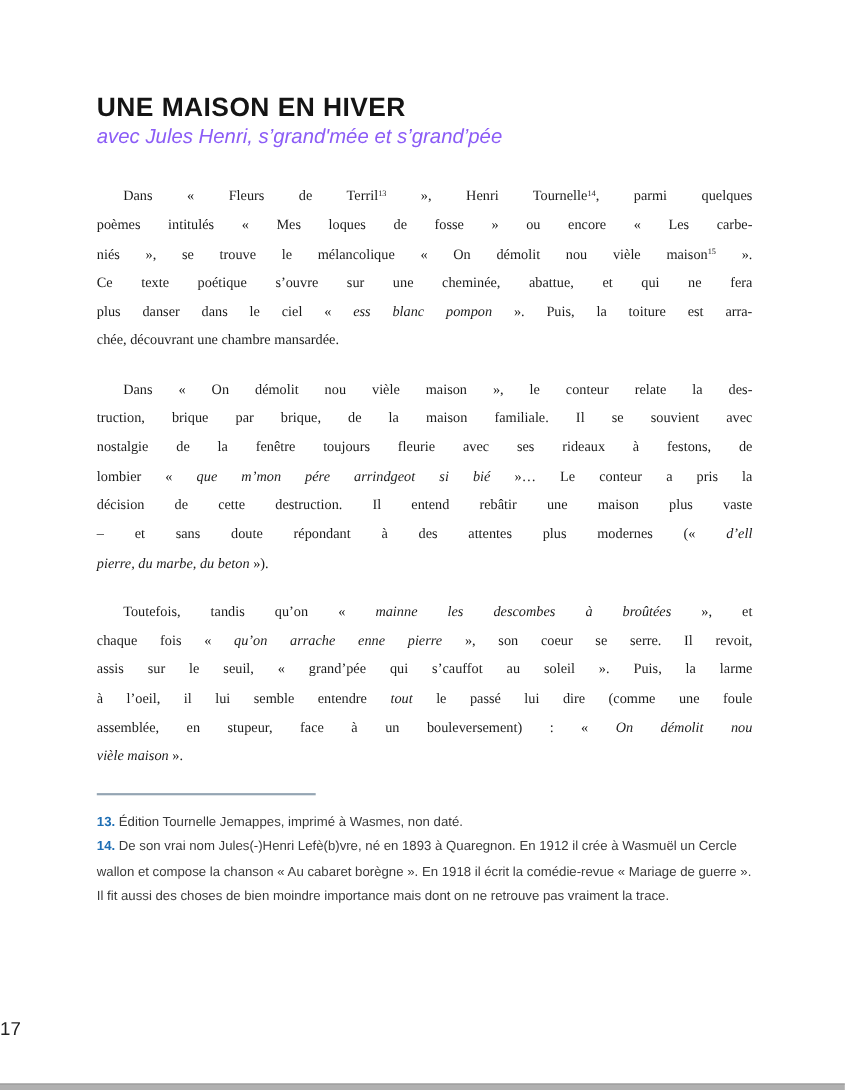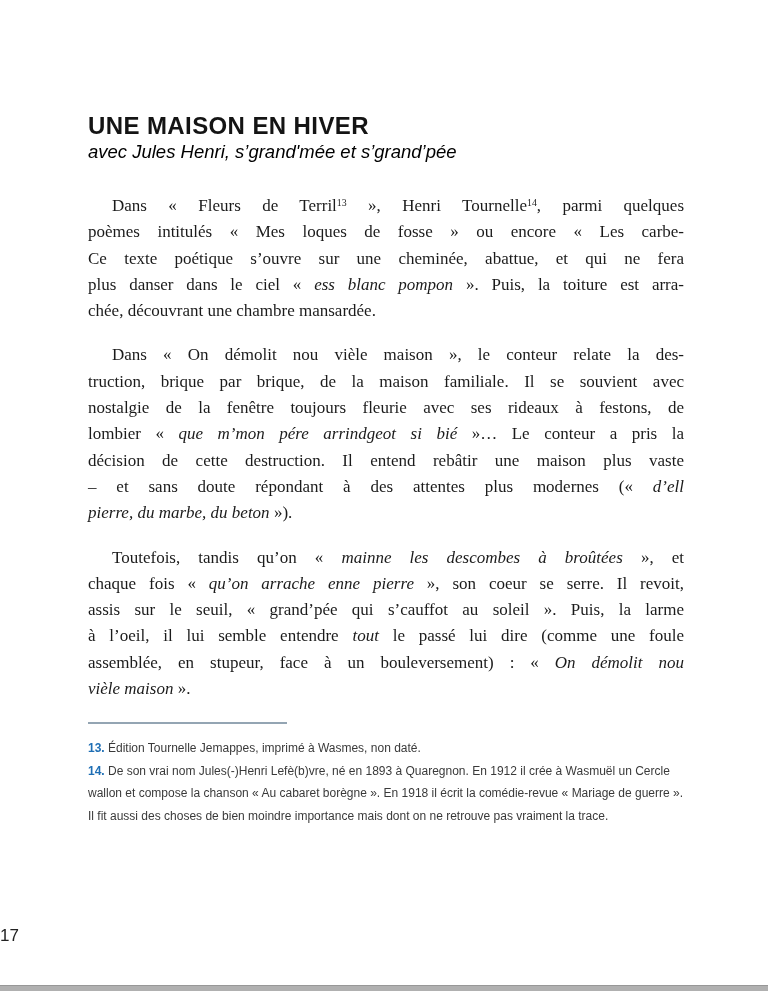--- a/index.html
+++ b/index.html
@@ -8,40 +8,39 @@
     background: #ffffff;
     position: relative;
     overflow: hidden;
     font-family: "Liberation Serif", serif;
     color: #1c1c1c;
   }
   .page {
     position: absolute;
     left: 88px; top: 84px;
     width: 596px;
-    margin-top: 28px;
   }
   .title {
     font-family: "Liberation Sans", sans-serif;
     font-weight: 700;
     font-size: 24px;
     line-height: 27px;
     letter-spacing: 0.4px;
     color: #141414;
   }
   .subtitle {
     font-family: "Liberation Sans", sans-serif;
     font-style: italic;
     font-size: 18.5px;
     line-height: 26px;
-    color: #000000;
+    color: #8b5cf6;
   }
   .body-text {
     margin-top: 28px;
-    font-size: 17px;
+    font-size: 13px;
     line-height: 26.3px;
     color: #1b1b1b;
   }
   .para + .para { margin-top: 18px; }
   .line {
     text-align: justify;
     text-align-last: justify;
   }
   .line.last { text-align: justify; text-align-last: left; }
   .line.indent { text-indent: 24px; }
@@ -93,20 +92,21 @@
 <body>
 
 <div class="page">
   <div class="title">UNE MAISON EN HIVER</div>
   <div class="subtitle">avec Jules Henri, s’grand'mée et s’grand’pée</div>
 
   <div class="body-text">
       <div class="para">
         <div class="line indent"><span>Dans « Fleurs de Terril</span><sup>13</sup><span> », Henri Tournelle</span><sup>14</sup><span>, parmi quelques</span></div>
         <div class="line"><span>poèmes intitulés « Mes loques de fosse » ou encore « Les carbe-</span></div>
+        <div class="line"><span>niés », se trouve le mélancolique « On démolit nou vièle maison</span><sup>15</sup><span> ».</span></div>
         <div class="line"><span>Ce texte poétique s’ouvre sur une cheminée, abattue, et qui ne fera</span></div>
         <div class="line"><span>plus danser dans le ciel « </span><em>ess blanc pompon</em><span> ». Puis, la toiture est arra-</span></div>
         <div class="line last"><span>chée, découvrant une chambre mansardée.</span></div>
       </div>
       <div class="para">
         <div class="line indent"><span>Dans « On démolit nou vièle maison », le conteur relate la des-</span></div>
         <div class="line"><span>truction, brique par brique, de la maison familiale. Il se souvient avec</span></div>
         <div class="line"><span>nostalgie de la fenêtre toujours fleurie avec ses rideaux à festons, de</span></div>
         <div class="line"><span>lombier « </span><em>que m’mon pére arrindgeot si bié</em><span> »… Le conteur a pris la</span></div>
         <div class="line"><span>décision de cette destruction. Il entend rebâtir une maison plus vaste</span></div>

